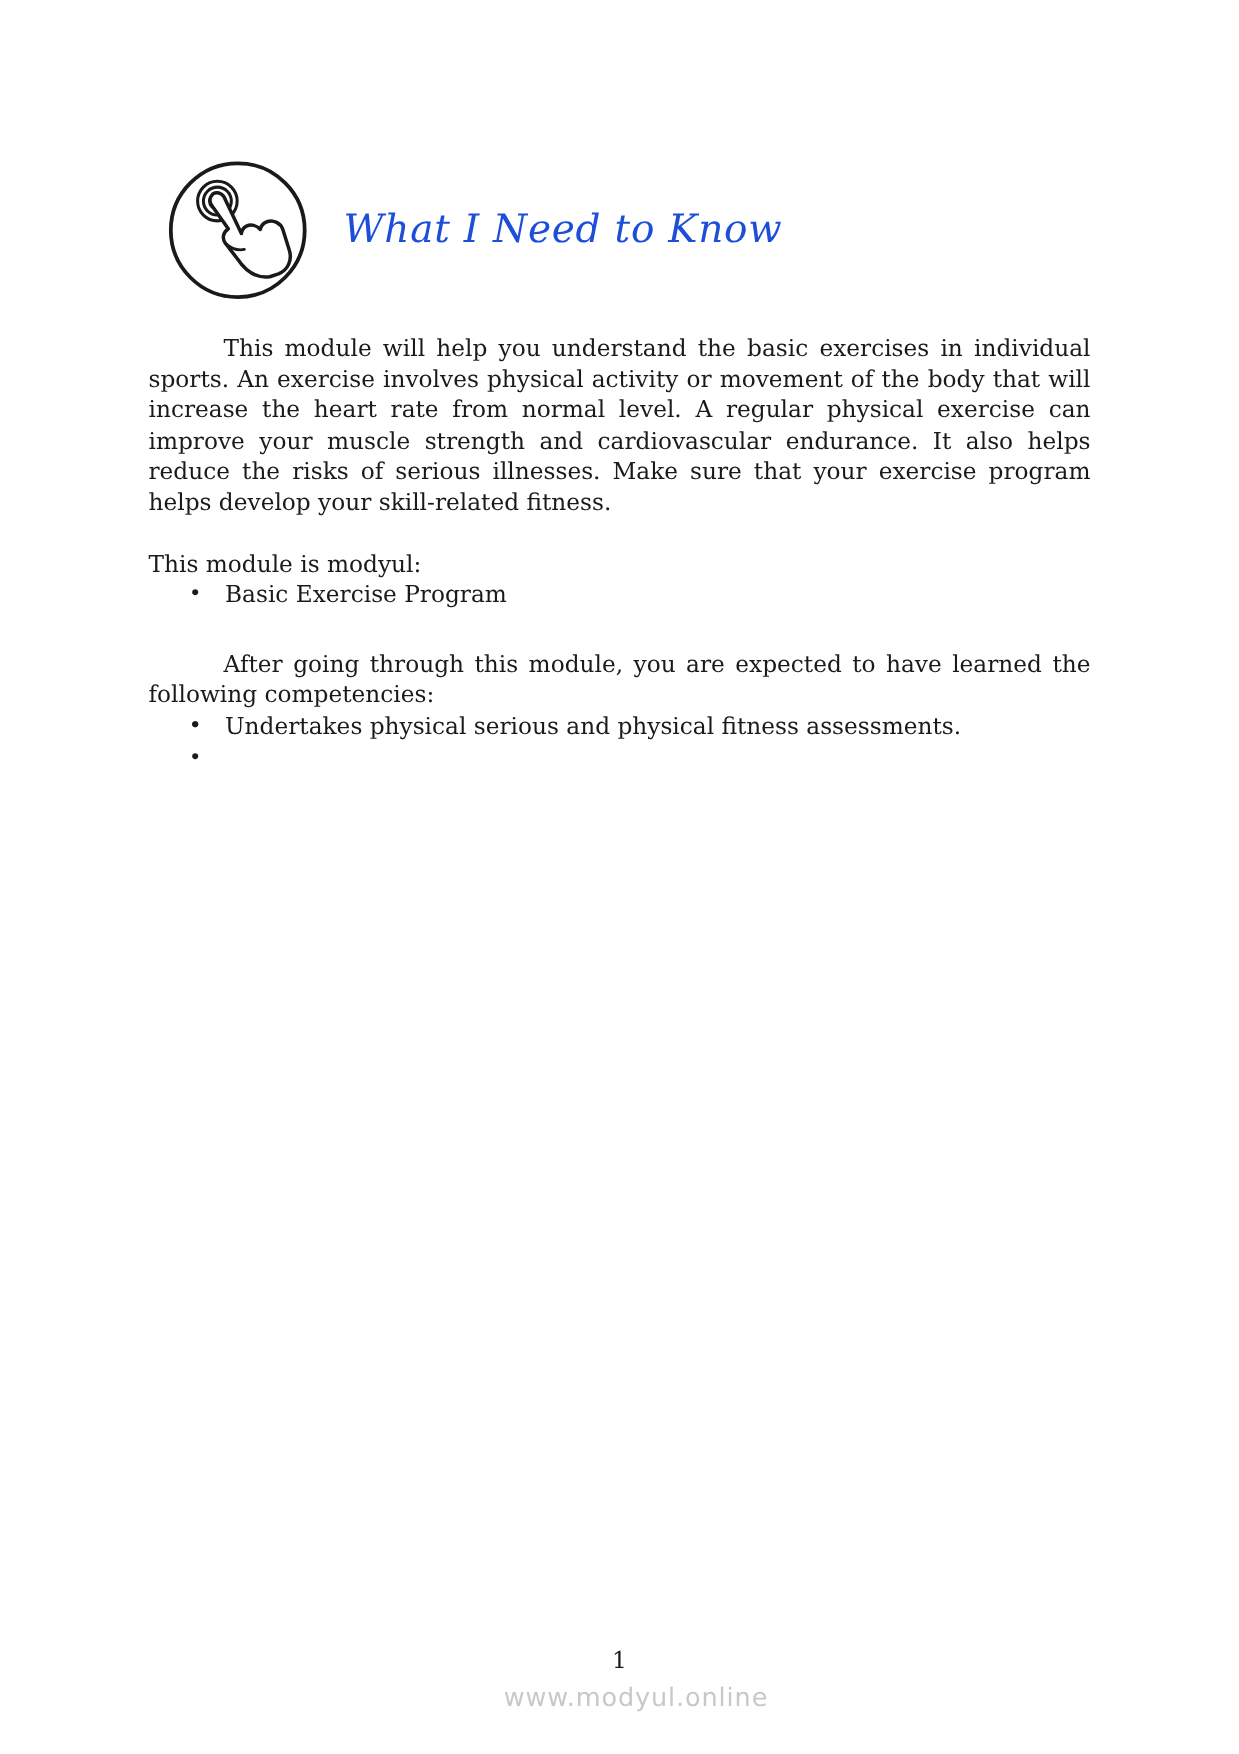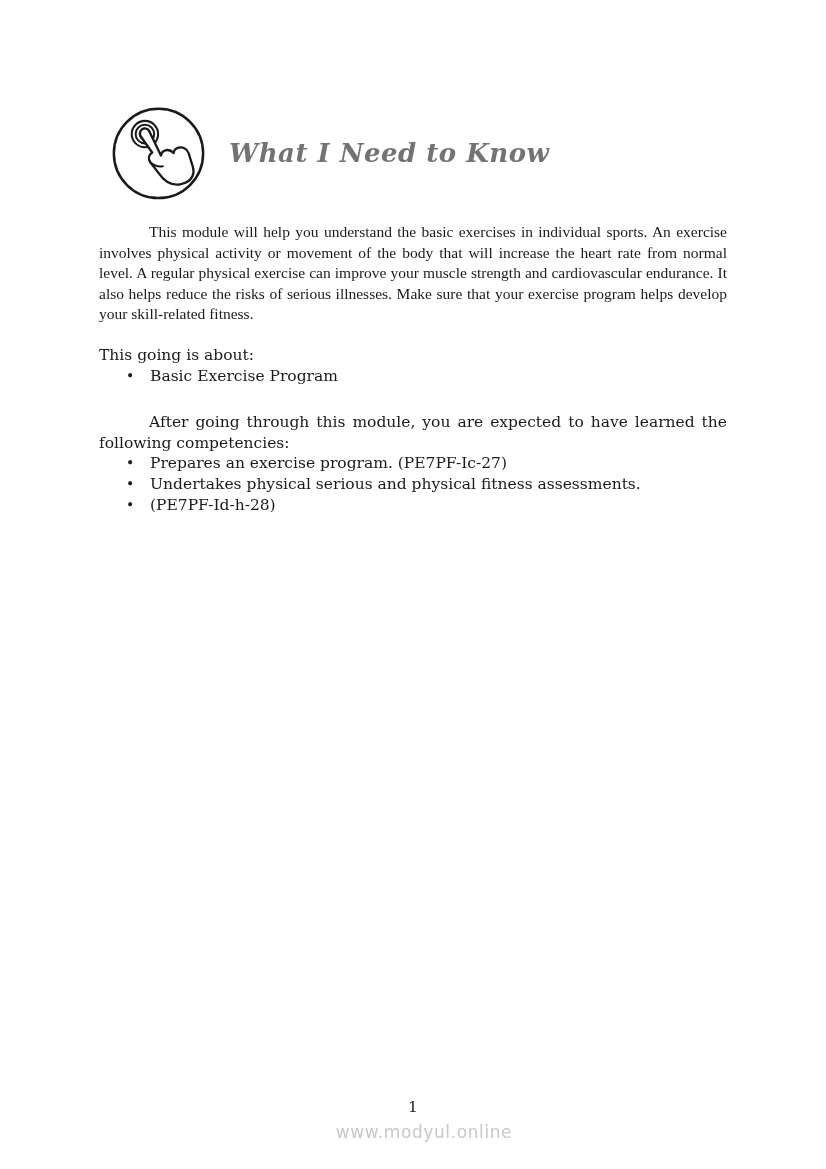--- a/index.html
+++ b/index.html
@@ -31,35 +31,35 @@
     gap: 22px;
   }
   .icon-wrap {
     width: 97px;
     height: 97px;
     flex: 0 0 auto;
   }
   .icon-wrap svg { width: 100%; height: 100%; display: block; }
   .page-title {
     font-size: 26px;
-    font-weight: bold;
+    font-weight: normal;
     font-style: italic;
     letter-spacing: 0.5px;
-    color: #737373;
+    color: #1d4ed8;
     white-space: nowrap;
   }
   
   .para {
     margin: 0;
     font-size: 15.5px;
     line-height: 20.6px;
     text-align: justify;
   }
   .para.indent { text-indent: 50px; }
-  .p-intro { margin-top: 21px; font-family: Liberation Serif, serif; }
+  .p-intro { margin-top: 21px; }
   .lead-line {
     margin: 0;
     font-size: 15.5px;
     line-height: 20.6px;
   }
   .lead-about { margin-top: 20px; }
   .p-competencies { margin-top: 26px; }
   ul.bullets {
     list-style: none;
     margin: 0;
@@ -134,44 +134,42 @@
                    L40.5,28
                    C38.8,25.2 35.5,24.5 33,26 Z" fill="#ffffff" stroke="#1a1a1a" stroke-width="2.4" stroke-linejoin="round"></path>
           <path d="M41.5,60 C45.5,63.5 50,65.2 54.5,64.2" fill="none" stroke="#1a1a1a" stroke-width="2" stroke-linecap="round"></path>
         </svg>
       </div>
       <div class="page-title">What I Need to Know</div>
     </div>
 
     <p class="para indent p-intro">This module will help you understand the basic exercises in individual sports. An exercise involves physical activity or movement of the body that will increase the heart rate from normal level. A regular physical exercise can improve your muscle strength and cardiovascular endurance. It also helps reduce the risks of serious illnesses. Make sure that your exercise program helps develop your skill-related fitness.</p>
 
-    <p class="lead-line lead-about">This going is about:</p>
+    <p class="lead-line lead-about">This module is modyul:</p>
 
     <ul class="bullets bullets-about">
       <li>
         <span class="bullet-glyph">•</span>
         <span>Basic Exercise Program</span>
       </li>
     </ul>
 
     <p class="para indent p-competencies">After going through this module, you are expected to have learned the following competencies:</p>
 
     <ul class="bullets bullets-comp">
       <li>
         <span class="bullet-glyph">•</span>
-        <span>Prepares an exercise program. (PE7PF-Ic-27)</span>
         
       </li>
       <li>
         <span class="bullet-glyph">•</span>
         <span>Undertakes physical serious and physical fitness assessments.</span>
       </li>
       <li>
         <span class="bullet-glyph">•</span>
-        <span class="code-line">(PE7PF-Id-h-28)</span>
       </li>
     </ul>
 
   </div>
 
   <div class="page-number">1</div>
   <div class="watermark">www.modyul.online</div>
 </div>
 
 </body></html>

